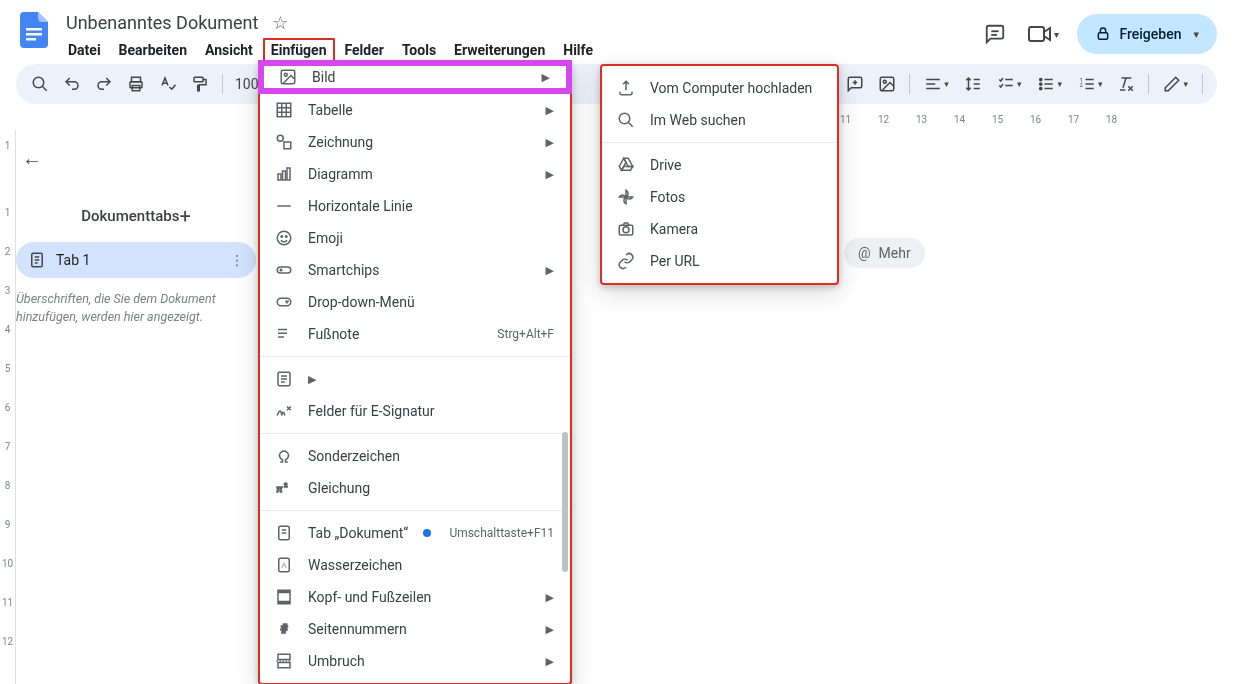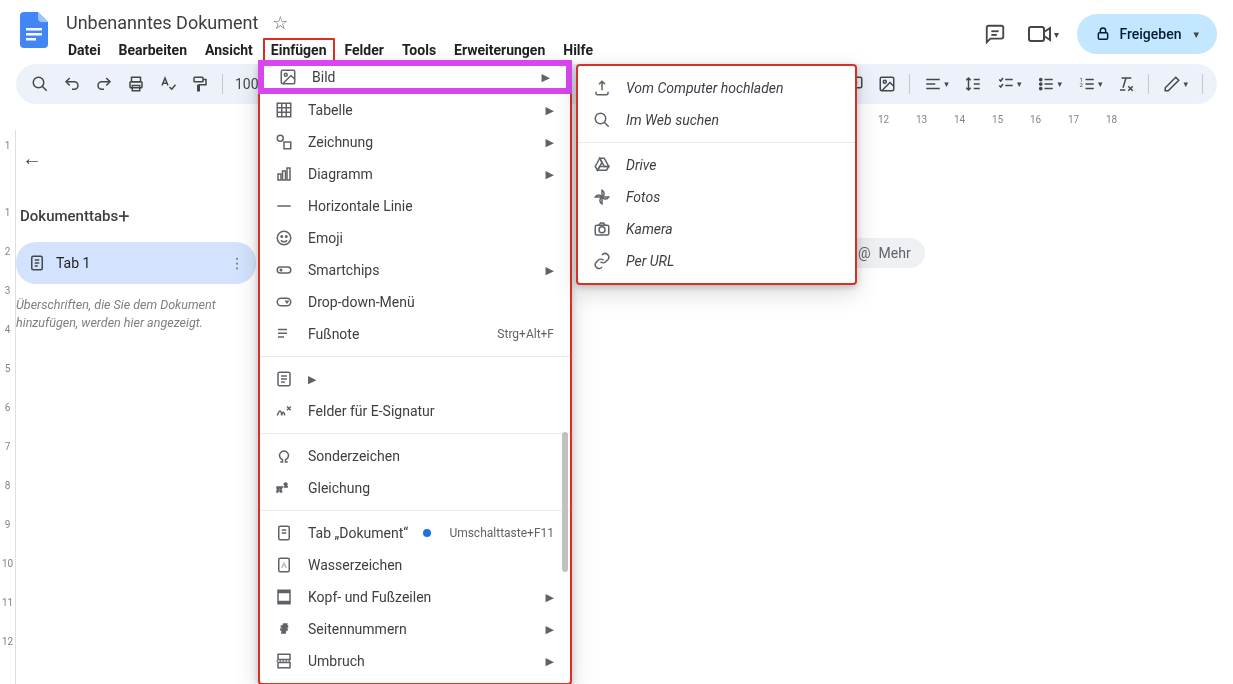--- a/index.html
+++ b/index.html
@@ -108,31 +108,31 @@
     gap: 28px;
   }
   
   .outline {
     position: absolute;
     top: 140px; left: 16px;
     width: 240px;
   }
   .back-arrow { font-size: 20px; color:#444746; cursor:pointer; padding: 6px; }
   .outline-header {
-    display:flex; align-items:center; justify-content:flex-start;
+    display:flex; align-items:center; justify-content:center;
     margin-top: 28px;
     padding: 0 4px;
   }
   .outline-title { font-size: 15px; font-weight: 500; color:#3c4043; }
   .add-tab { font-size: 20px; color:#444746; cursor:pointer; }
   .tab-pill {
     margin-top: 14px;
     background: #d3e3fd;
     border-radius: 20px;
-    height: 42px;
+    height: 36px;
     display:flex; align-items:center;
     padding: 0 12px;
     gap: 10px;
     color:#1f1f1f;
     cursor:pointer;
   }
   .tab-pill .dots { margin-left:auto; color:#5f6368; }
   .outline-hint {
     margin-top: 12px;
     font-size: 12.5px;
@@ -186,24 +186,23 @@
     border: 2px solid #d93025;
     border-top: none;
     padding-top: 0;
   }
   #insert-menu .first-row {
     border: 6px solid #d946ef;
     margin: -2px -2px 0 -2px;
     height: 34px;
   }
   #image-submenu {
-    top: 64px; left: 576px;
-    width: 281px;
+    top: 64px; left: 600px;
+    width: 239px;
     border: 2px solid #d93025;
-    font-style: italic;
   }
   .scroll-track {
     position:absolute; right:2px; top:10px; bottom:10px; width:6px;
   }
   .scroll-thumb {
     position:absolute; right:0; width:6px; background:#c1c1c1; border-radius:3px;
     top: 360px; height: 140px;
   }
   svg { display:block; }
 </style>

